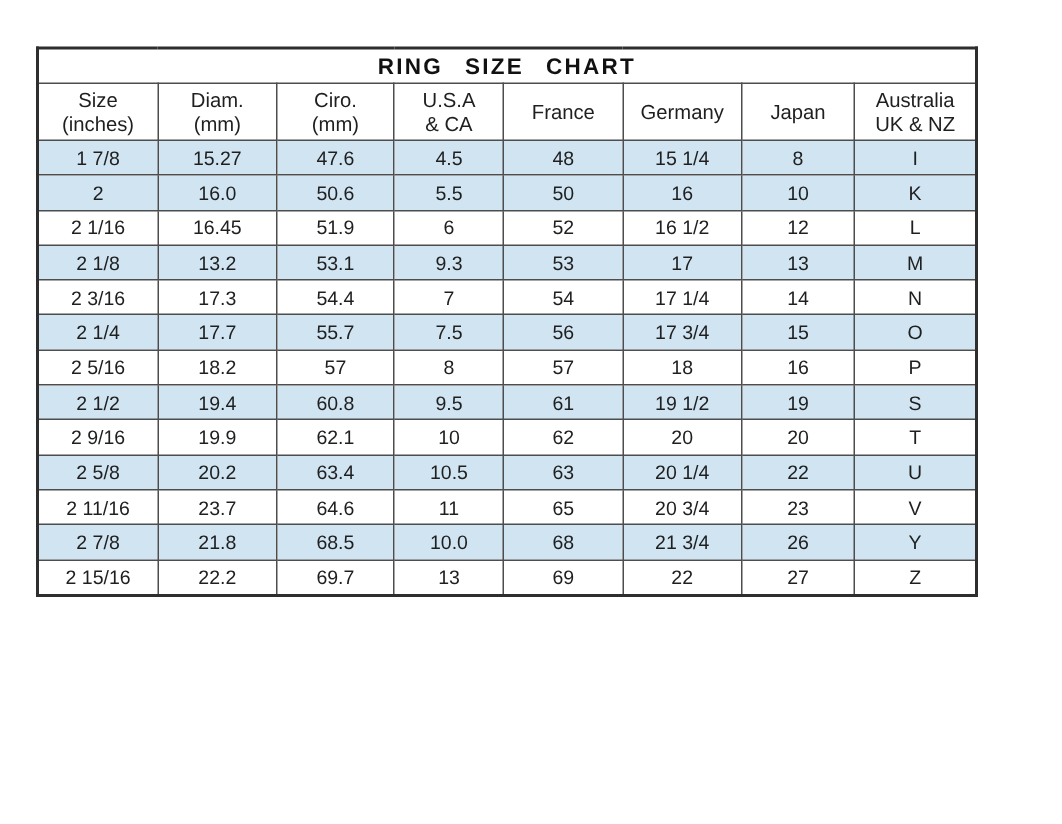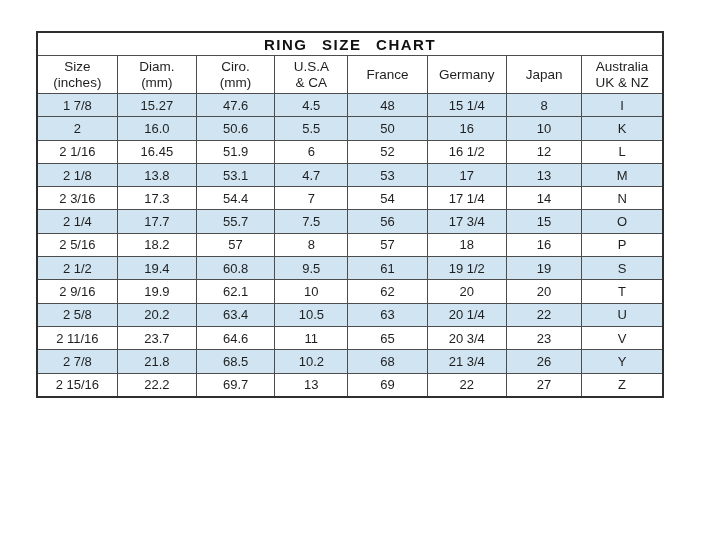--- a/index.html
+++ b/index.html
@@ -11,21 +11,21 @@
     position: relative;
     width: 708px;
     height: 549px;
     background: #ffffff;
     font-family: "Liberation Sans", "DejaVu Sans", sans-serif;
     color: #1f1f1f;
     overflow: hidden;
   }
   table.ring-chart {
     position: absolute;
-    left: 36px;
+    left: 24px;
     top: 31px;
     width: 628px;
     border-collapse: collapse;
     table-layout: fixed;
     border: 2px solid #2e2e2e;
   }
   table.ring-chart th,
   table.ring-chart td {
     border: 1px solid #4d4d4d;
     text-align: center;
@@ -144,23 +144,23 @@
           <td>16.45</td>
           <td>51.9</td>
           <td>6</td>
           <td>52</td>
           <td>16 1/2</td>
           <td>12</td>
           <td>L</td>
         </tr>
         <tr class="shade">
           <td>2 1/8</td>
-          <td>13.8</td>
+          <td>13.2</td>
           <td>53.1</td>
-          <td>4.7</td>
+          <td>9.3</td>
           <td>53</td>
           <td>17</td>
           <td>13</td>
           <td>M</td>
         </tr>
         <tr>
           <td>2 3/16</td>
           <td>17.3</td>
           <td>54.4</td>
           <td>7</td>
@@ -226,21 +226,21 @@
           <td>11</td>
           <td>65</td>
           <td>20 3/4</td>
           <td>23</td>
           <td>V</td>
         </tr>
         <tr class="shade">
           <td>2 7/8</td>
           <td>21.8</td>
           <td>68.5</td>
-          <td>10.2</td>
+          <td>10.0</td>
           <td>68</td>
           <td>21 3/4</td>
           <td>26</td>
           <td>Y</td>
         </tr>
         <tr>
           <td>2 15/16</td>
           <td>22.2</td>
           <td>69.7</td>
           <td>13</td>

